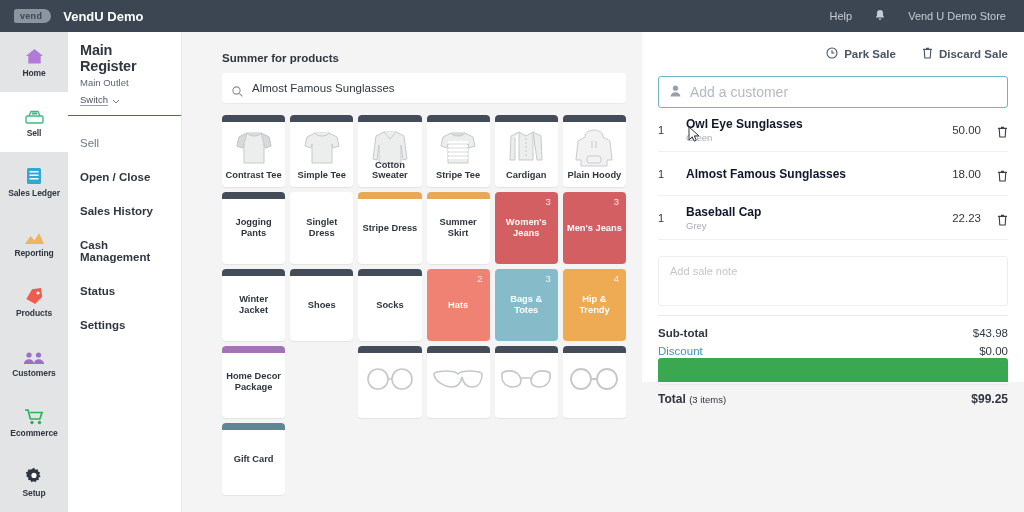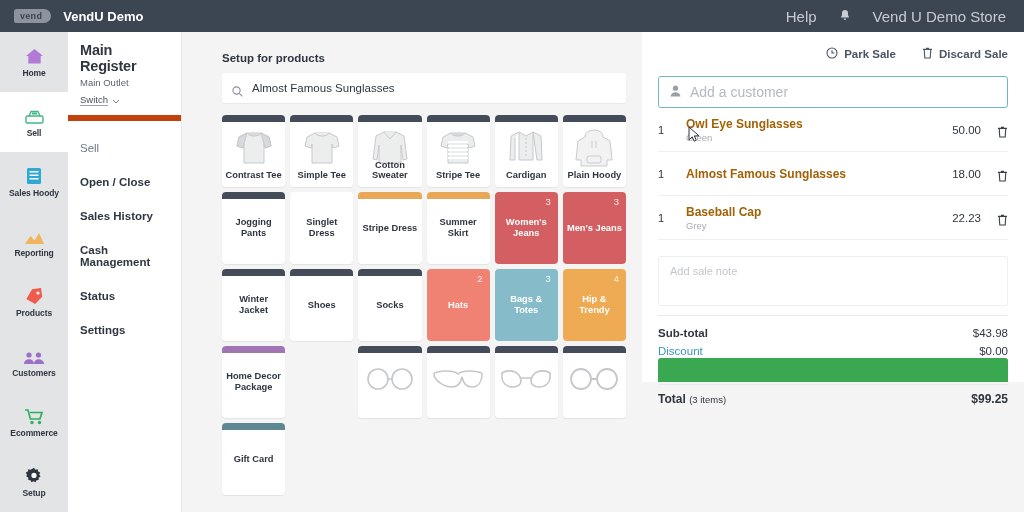--- a/index.html
+++ b/index.html
@@ -17,42 +17,42 @@
     background: #3c4552; display: flex; align-items: center;
   }
   .vend-logo {
     margin-left: 14px; background: #8c94a0; color: #3c4552;
     font-size: 9px; font-weight: bold; letter-spacing: .3px;
     padding: 2px 9px 2px 6px; border-radius: 3px 8px 8px 3px;
     position: relative;
   }
   .brand-title { margin-left: 12px; color: #ffffff; font-size: 13px; font-weight: bold; }
   .topbar-right { margin-left: auto; display: flex; align-items: center; gap: 22px; padding-right: 18px; }
-  .topbar-link { color: #c7ccd3; font-size: 15px; text-align: center; }
+  .topbar-link { color: #c7ccd3; font-size: 11px; text-align: center; }
   .bell { color: #c7ccd3; font-size: 12px; line-height: 1; }
 
   
   .rail {
     position: absolute; top: 32px; left: 0; width: 68px; height: 480px;
     background: #e3e4e6;
   }
   .rail-item {
     height: 60px; display: flex; flex-direction: column;
     align-items: center; justify-content: center; gap: 3px;
   }
   .rail-item.active { background: #ffffff; }
   .rail-label { font-size: 8.5px; font-weight: bold; color: #2f3640; letter-spacing: -.1px; }
   .rail-ico { width: 22px; height: 18px; display: flex; align-items: flex-end; justify-content: center; }
 
   
   .subnav {
     position: absolute; top: 32px; left: 68px; width: 114px; height: 480px;
     background: #ffffff; border-right: 1px solid #e6e7e9;
   }
-  .subnav-head { padding: 10px 12px 8px 12px; border-bottom: 6px solid #c2410c; }
+  .subnav-head { padding: 10px 12px 8px 12px; border-bottom: 1px solid #c2410c; }
   .reg-name { font-size: 14.5px; font-weight: bold; color: #2f3640; letter-spacing: -.2px; }
   .reg-outlet { font-size: 9.5px; color: #5c6470; margin-top: 3px; }
   .switch-row { margin-top: 6px; font-size: 9.5px; color: #4a5260; display: inline-flex; align-items: center; gap: 4px; }
   .switch-row .sw { border-bottom: 1px solid #9aa1ab; }
   .subnav-list { padding-top: 10px; }
   .subnav-item { padding: 11px 12px; font-size: 11.5px; font-weight: bold; color: #2f3640; }
   .subnav-item.current { color: #6d7986; font-weight: normal; }
 
   
   .main {
@@ -99,21 +99,21 @@
   .cart-action { display: flex; align-items: center; gap: 6px; font-size: 11.5px; font-weight: bold; color: #4a5463; }
   .customer-box {
     height: 32px; border: 1px solid #6fb5c4; border-radius: 3px;
     display: flex; align-items: center; gap: 9px; padding: 0 11px;
   }
   .customer-ph { font-size: 14px; color: #b4b9c0; }
 
   .line { display: flex; align-items: center; height: 44px; border-bottom: 1px solid #efeff1; }
   .line-qty { width: 28px; font-size: 11px; color: #2f3640; }
   .line-mid { flex: 1; }
-  .line-name { font-size: 12px; font-weight: bold; color: #a16207; }
+  .line-name { font-size: 12px; font-weight: bold; color: #0f172a; }
   .line-variant { font-size: 9.5px; color: #a8acb3; margin-top: 1px; }
   .line-price { font-size: 11.5px; color: #2f3640; margin-right: 16px; }
   .trash { width: 11px; height: 12px; }
 
   .note-box {
     margin-top: 16px; height: 50px; border: 1px solid #edeef0; border-radius: 3px;
     padding: 8px 11px; font-size: 11px; color: #c2c6cc;
   }
   .totals { margin-top: 9px; border-top: 1px solid #e9eaec; padding-top: 8px; }
   .trow { display: flex; justify-content: space-between; font-size: 11.5px; padding: 3px 0; }
@@ -171,21 +171,21 @@
     </div>
     <div class="rail-item">
       <div class="rail-ico">
         <svg width="16" height="18" viewBox="0 0 16 18">
             <rect x="1" y="1" width="14" height="16" rx="1.5" fill="#2ea8d4"></rect>
             <rect x="3.5" y="4" width="9" height="1.5" fill="#fff"></rect>
             <rect x="3.5" y="7.5" width="9" height="1.5" fill="#fff"></rect>
             <rect x="3.5" y="11" width="9" height="1.5" fill="#fff"></rect>
           </svg>
       </div>
-      <div class="rail-label">Sales Hoody</div>
+      <div class="rail-label">Sales Ledger</div>
     </div>
     <div class="rail-item">
       <div class="rail-ico">
         <svg width="21" height="14" viewBox="0 0 21 14">
             <path d="M1 13 6.5 5l4 4.5L15 2l5 11z" fill="#f0b45c"></path>
           </svg>
       </div>
       <div class="rail-label">Reporting</div>
     </div>
     <div class="rail-item">
@@ -246,21 +246,21 @@
       <div class="subnav-item current">Sell</div>
       <div class="subnav-item">Open / Close</div>
       <div class="subnav-item">Sales History</div>
       <div class="subnav-item">Cash Management</div>
       <div class="subnav-item">Status</div>
       <div class="subnav-item">Settings</div>
     </div>
   </div>
 
   <div class="main">
-    <div class="search-label">Setup for products</div>
+    <div class="search-label">Summer for products</div>
     <div class="search-box">
       <span class="mag">
         <svg width="11" height="11" viewBox="0 0 11 11">
             <circle cx="4.5" cy="4.5" r="3.6" fill="none" stroke="#8b9099" stroke-width="1.1"></circle>
             <path d="M7.3 7.3 10.3 10.3" stroke="#8b9099" stroke-width="1.1"></path>
           </svg>
       </span>
       <span class="search-val">Almost Famous Sunglasses</span>
     </div>
     <div class="grid" id="product-grid">

